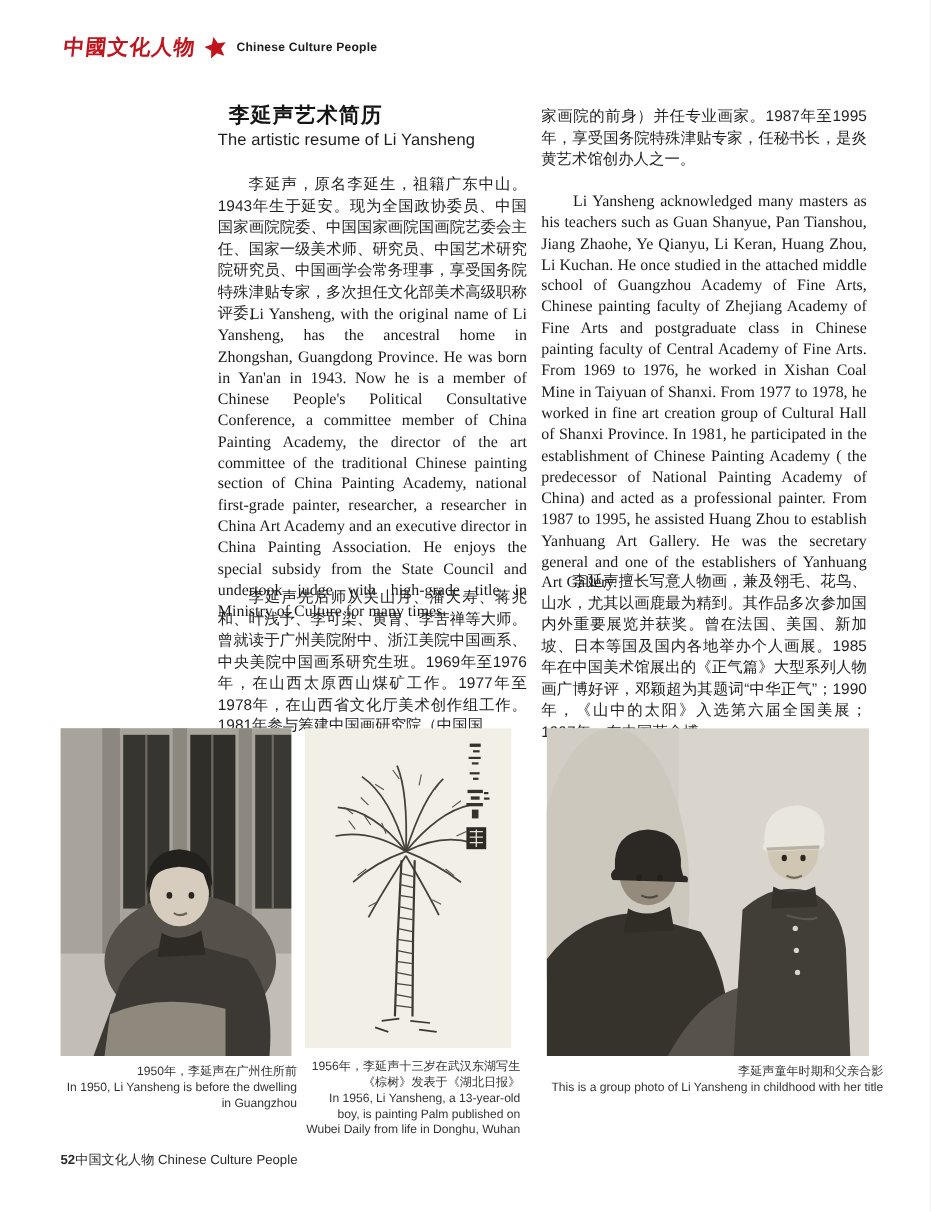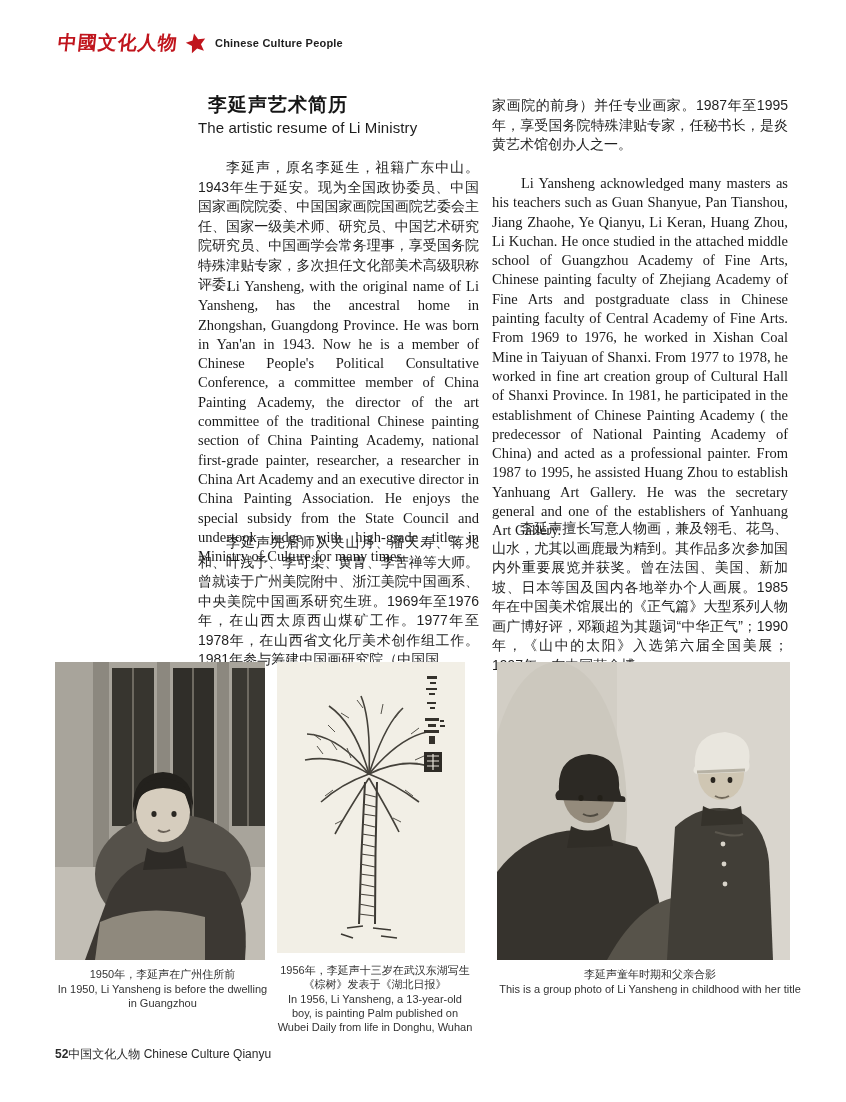--- a/index.html
+++ b/index.html
@@ -34,42 +34,42 @@
     font-size:14.5px;line-height:19.3px;color:#1a1a1a;
     font-family:"Liberation Serif","DejaVu Serif",serif;
   }
   .indent{text-indent:2em;}
   .col-l{left:198px;width:281px;margin-top:16px;}
   .col-r{left:492px;width:296px;}
   
   .photo{position:absolute;display:block;}
   .photo svg{display:block;}
   .caption{
-    position:absolute;font-size:11px;line-height:14px;color:#333333;text-align:center;
+    position:absolute;font-size:11px;line-height:14px;color:#333333;text-align:right;
   }
   .caption .cap-cn{margin-bottom:1px;}
   
   .footer{position:absolute;left:55px;top:1046px;font-size:12px;color:#2b2b2b;}
   .footer .pageno{font-weight:bold;margin-right:0;}
 </style>
 </head>
 <body>
 
 <div class="page">
 
   <header class="masthead">
     <span class="logo-cn">中國文化人物</span>
     <svg class="logo-star" width="22" height="22" viewBox="0 0 24 24">
       <polygon points="12,1.5 15.1,8.6 22.8,9.3 17,14.4 18.7,22 12,18 5.3,22 7,14.4 1.2,9.3 8.9,8.6" fill="#c0151d" transform="rotate(-12 12 12)"></polygon>
     </svg>
     <span class="logo-en">Chinese Culture People</span>
   </header>
 
   <h1 class="article-title-cn">李延声艺术简历</h1>
-  <h2 class="article-title-en">The artistic resume of Li Ministry</h2>
+  <h2 class="article-title-en">The artistic resume of Li Yansheng</h2>
 
   <p class="para cn indent col-l" style="top:142px;">李延声，原名李延生，祖籍广东中山。1943年生于延安。现为全国政协委员、中国国家画院院委、中国国家画院国画院艺委会主任、国家一级美术师、研究员、中国艺术研究院研究员、中国画学会常务理事，享受国务院特殊津贴专家，多次担任文化部美术高级职称评委。</p>
   <p class="para en indent col-l" style="top:261px;">Li Yansheng, with the original name of Li Yansheng, has the ancestral home in Zhongshan, Guangdong Province. He was born in Yan'an in 1943. Now he is a member of Chinese People's Political Consultative Conference, a committee member of China Painting Academy, the director of the art committee of the traditional Chinese painting section of China Painting Academy, national first-grade painter, researcher, a researcher in China Art Academy and an executive director in China Painting Association. He enjoys the special subsidy from the State Council and undertook judge with high-grade title in Ministry of Culture for many times.</p>
   <p class="para cn indent col-l" style="top:517px;">李延声先后师从关山月、潘天寿、蒋兆和、叶浅予、李可染、黄胄、李苦禅等大师。曾就读于广州美院附中、浙江美院中国画系、中央美院中国画系研究生班。1969年至1976年，在山西太原西山煤矿工作。1977年至1978年，在山西省文化厅美术创作组工作。1981年参与筹建中国画研究院（中国国</p>
 
   <p class="para cn col-r" style="top:96px;">家画院的前身）并任专业画家。1987年至1995年，享受国务院特殊津贴专家，任秘书长，是炎黄艺术馆创办人之一。</p>
   <p class="para en indent col-r" style="top:174px;">Li Yansheng acknowledged many masters as his teachers such as Guan Shanyue, Pan Tianshou, Jiang Zhaohe, Ye Qianyu, Li Keran, Huang Zhou, Li Kuchan. He once studied in the attached middle school of Guangzhou Academy of Fine Arts, Chinese painting faculty of Zhejiang Academy of Fine Arts and postgraduate class in Chinese painting faculty of Central Academy of Fine Arts. From 1969 to 1976, he worked in Xishan Coal Mine in Taiyuan of Shanxi. From 1977 to 1978, he worked in fine art creation group of Cultural Hall of Shanxi Province. In 1981, he participated in the establishment of Chinese Painting Academy ( the predecessor of National Painting Academy of China) and acted as a professional painter. From 1987 to 1995, he assisted Huang Zhou to establish Yanhuang Art Gallery. He was the secretary general and one of the establishers of Yanhuang Art Gallery.</p>
   <p class="para cn indent col-r" style="top:519px;">李延声擅长写意人物画，兼及翎毛、花鸟、山水，尤其以画鹿最为精到。其作品多次参加国内外重要展览并获奖。曾在法国、美国、新加坡、日本等国及国内各地举办个人画展。1985年在中国美术馆展出的《正气篇》大型系列人物画广博好评，邓颖超为其题词“中华正气”；1990年，《山中的太阳》入选第六届全国美展；1997年，在中国革命博</p>
 
   <figure class="photo" style="left:55px;top:662px;width:210px;height:298px;margin:0;">
@@ -191,16 +191,16 @@
       </g>
       <path d="M218 170 Q238 176 246 172" stroke="#5a564d" stroke-width="2" fill="none"></path>
     </svg>
   </figure>
   <figcaption class="caption" style="left:497px;top:967px;width:306px;">
     <div class="cap-cn">李延声童年时期和父亲合影</div>
     <div class="cap-en">This is a group photo of Li Yansheng in childhood with her title</div>
   </figcaption>
 
   <footer class="footer">
-    <span class="pageno">52</span><span>中国文化人物 Chinese Culture Qianyu</span>
+    <span class="pageno">52</span><span>中国文化人物 Chinese Culture People</span>
   </footer>
 
 </div>
 
 </body></html>

